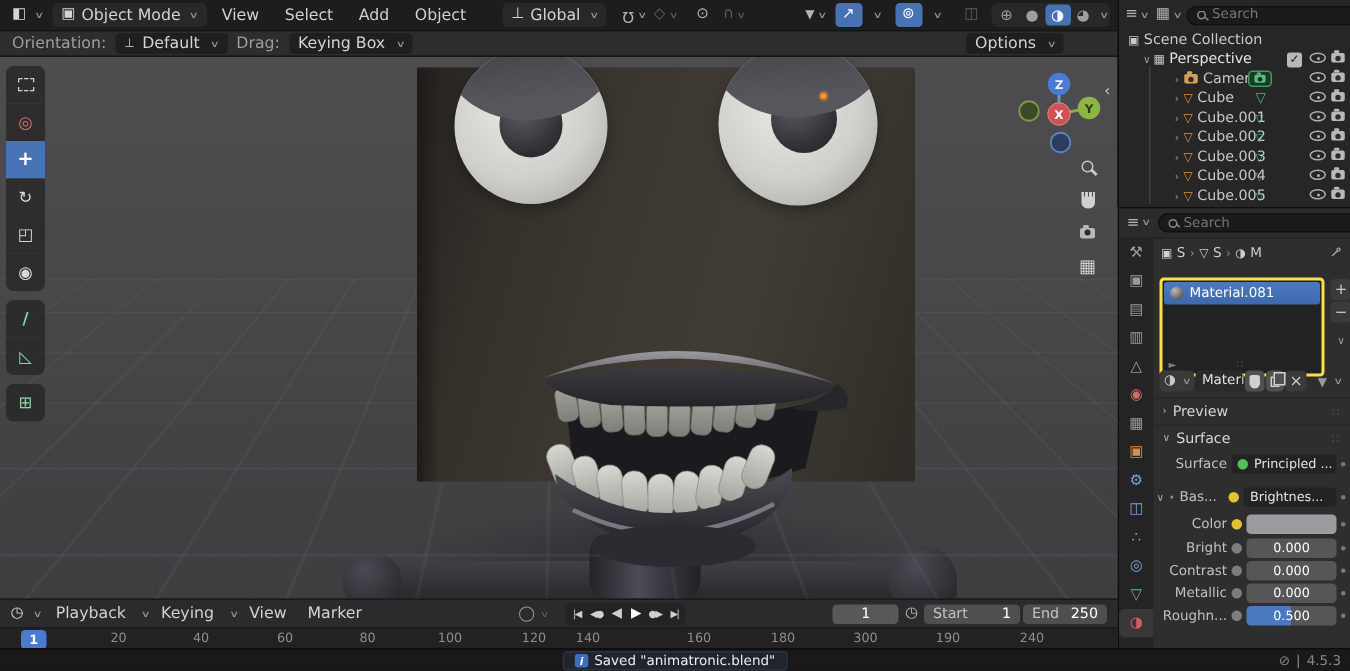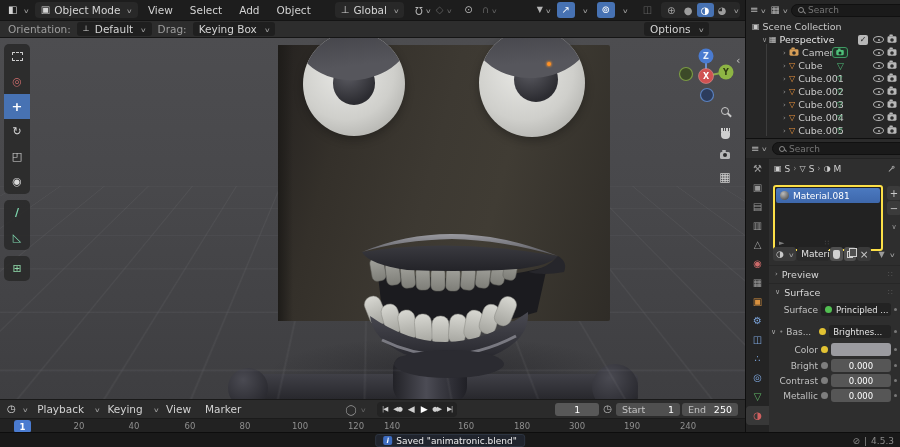--- a/index.html
+++ b/index.html
@@ -675,15 +675,21 @@
       <span class="sock gray"></span>
       <div class="pnum">0.000</div>
       <span class="deco"></span>
     </div>
     <div class="prow" style="top:249px">
       <span class="plabel">Metallic</span>
       <span class="sock gray"></span>
       <div class="pnum">0.000</div>
       <span class="deco"></span>
     </div>
+    <div class="prow" style="top:264px">
+      <span class="plabel">Roughn...</span>
+      <span class="sock gray"></span>
+      <div class="pnum half">0.500</div>
+      <span class="deco"></span>
+    </div>
   </div>
 
 </div>
 
 </body></html>

